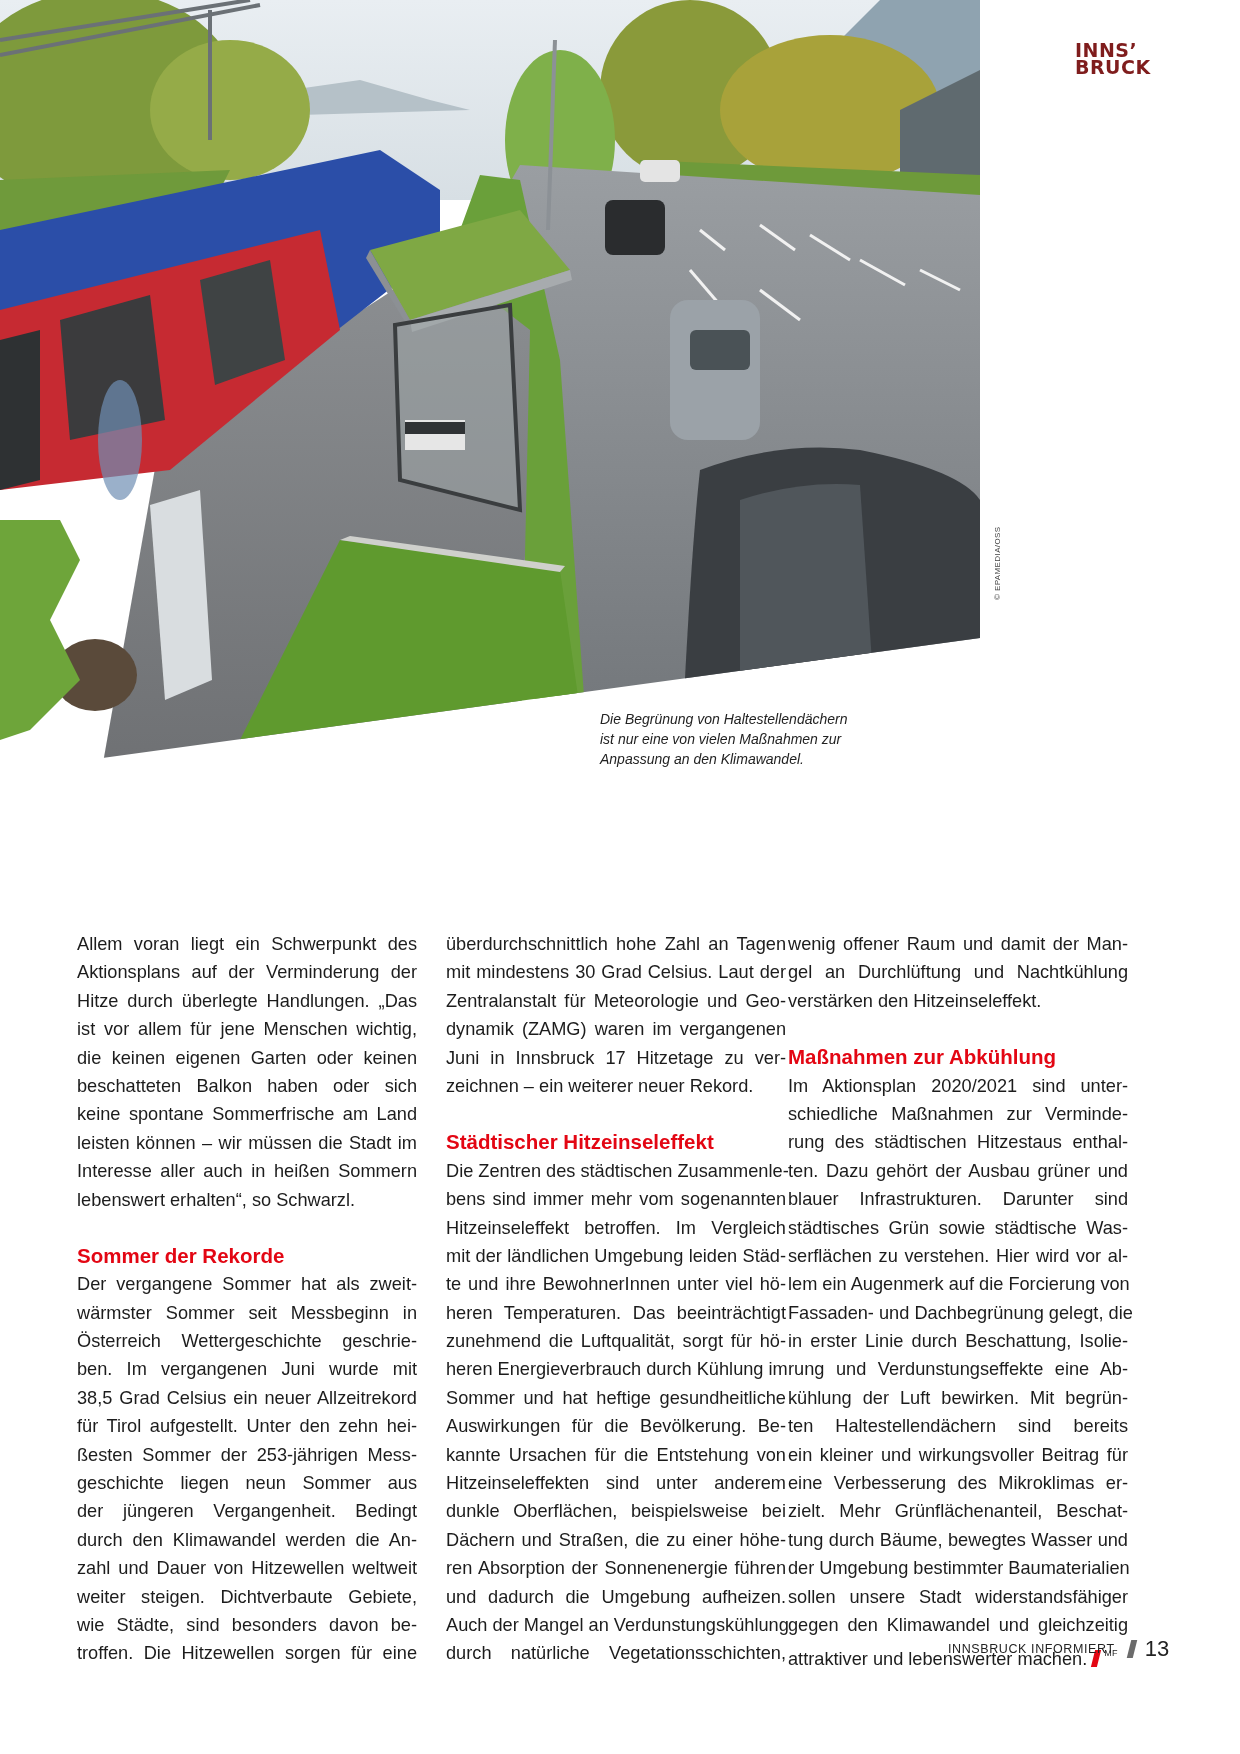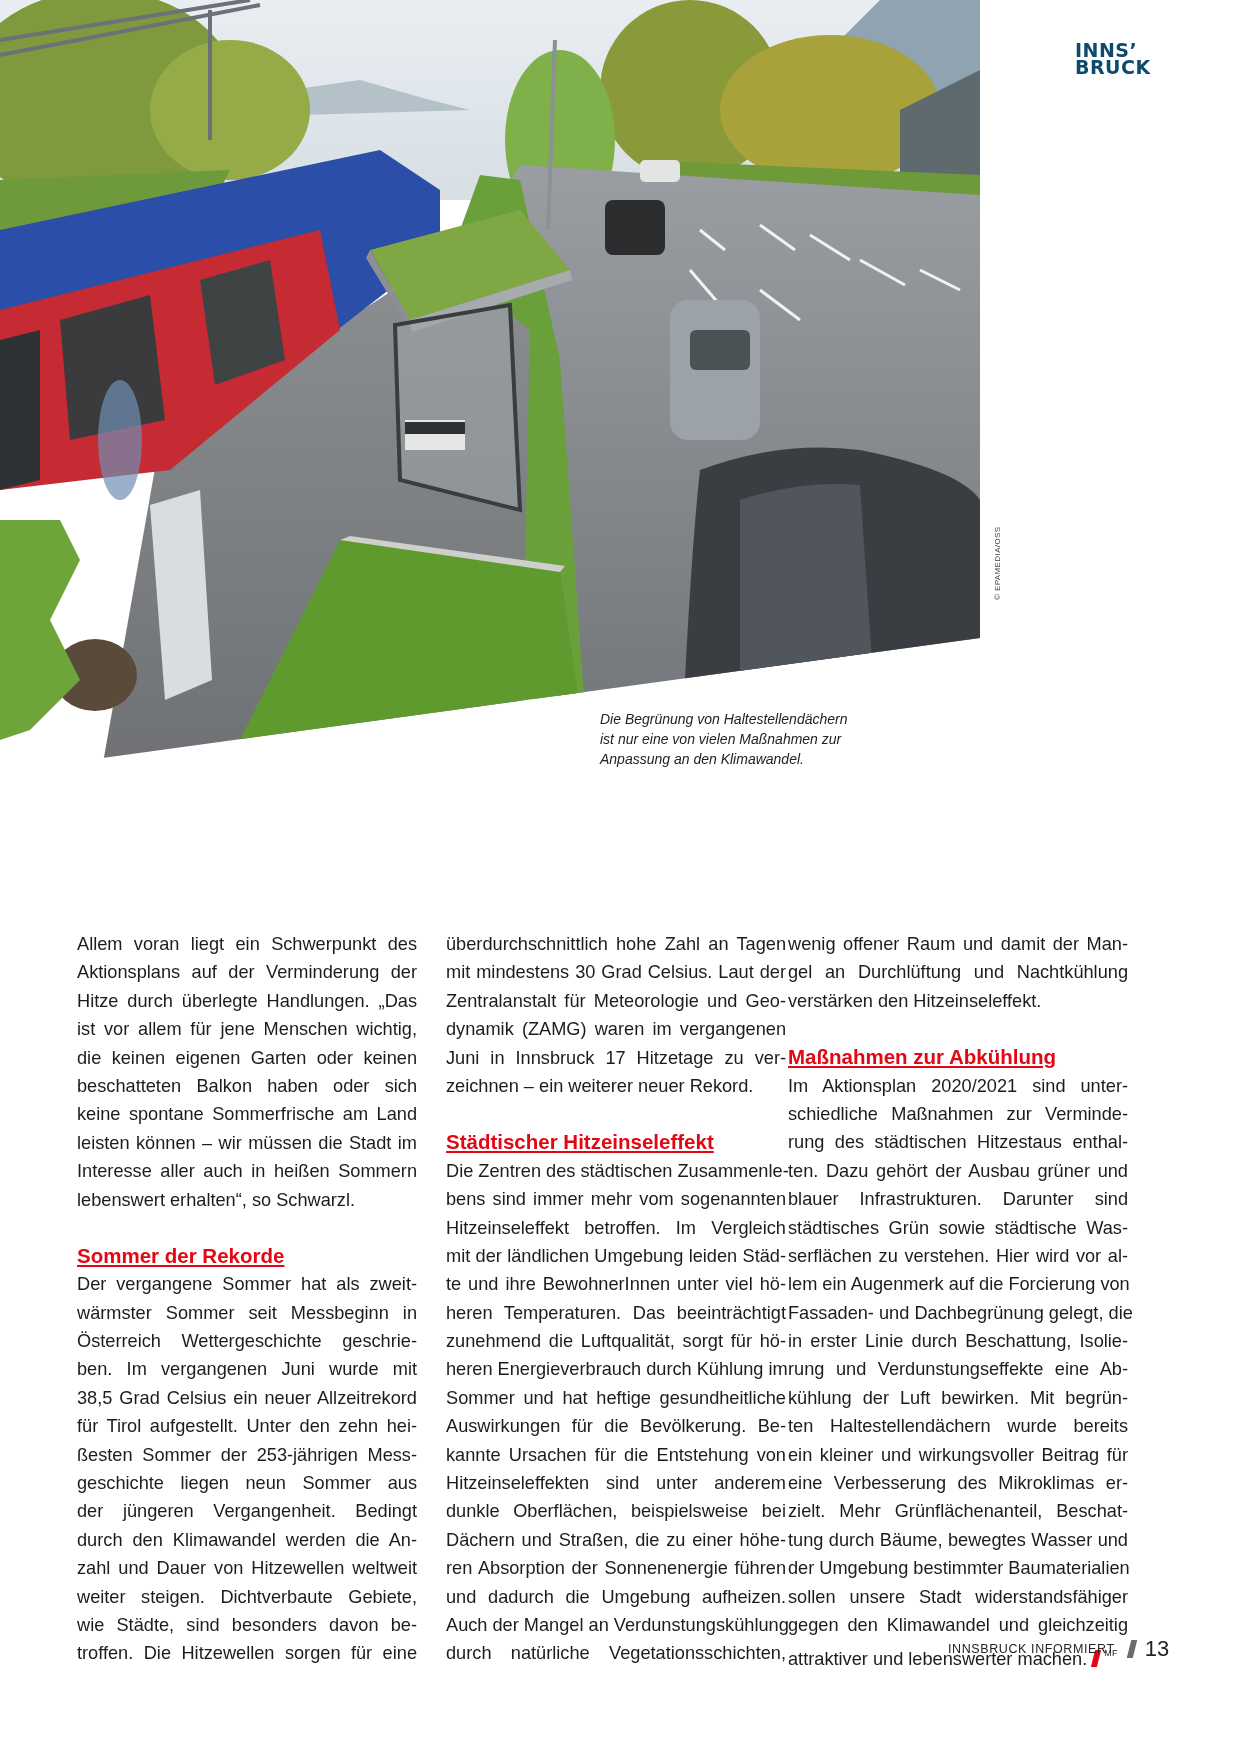--- a/index.html
+++ b/index.html
@@ -8,37 +8,37 @@
 
   
   .hero { position: absolute; left: 0; top: 0; width: 980px; height: 780px; }
   .hero svg { display: block; width: 980px; height: 780px; }
 
   .photo-credit { position: absolute; left: 993px; top: 600px; transform-origin: left top;
                   transform: rotate(-90deg); font-size: 8px; letter-spacing: 0.4px;
                   color: #444; white-space: nowrap; }
 
   .logo { position: absolute; left: 1075px; top: 42px; font-family: "DejaVu Sans", sans-serif;
-          font-weight: bold; font-size: 19px; line-height: 17px; letter-spacing: 0.5px; color: #0c4a6e; }
+          font-weight: bold; font-size: 19px; line-height: 17px; letter-spacing: 0.5px; color: #7f1d1d; }
   .logo span { display: block; }
 
   .caption { position: absolute; left: 600px; top: 709px; width: 300px;
              font-style: italic; font-size: 14px; line-height: 20px; color: #222; }
   .caption span { display: block; }
 
   
   .col { position: absolute; top: 930px; width: 340px; font-size: 18.2px;
          line-height: 28.4px; text-align: justify; color: #1c1c1c; }
   .col.c1 { left: 77px; }
   .col.c2 { left: 446px; }
   .col.c3 { left: 788px; }
   .col p { margin: 0; }
   .col .line { display: block; text-align: justify; text-align-last: justify; height: 28.4px; white-space: nowrap; }
   .col .line.last { text-align-last: left; }
-  .col h2 { margin: 28px 0 0 0; font-size: 20.5px; line-height: 28.4px; color: #e30613; font-weight: bold; text-decoration: underline; }
+  .col h2 { margin: 28px 0 0 0; font-size: 20.5px; line-height: 28.4px; color: #e30613; font-weight: bold; }
 
   .end-mark { display: inline-block; width: 6px; height: 17px; background: #e30613;
               transform: skewX(-14deg); margin-left: 6px; vertical-align: -2px; }
   .author { font-size: 9px; vertical-align: 9px; margin-left: 5px; letter-spacing: 0.3px; }
 
   
   .footer { position: absolute; left: 948px; top: 1636px; display: flex; align-items: center;
             font-size: 12.5px; letter-spacing: 0.6px; color: #222; }
   .footer .slash { display: inline-block; width: 6px; height: 18px; background: #6b6b6b;
                    transform: skewX(-14deg); margin: 0 10px 0 14px; }
@@ -232,21 +232,21 @@
       <span class="line">rung des städtischen Hitzestaus enthal-</span>
       <span class="line">ten. Dazu gehört der Ausbau grüner und</span>
       <span class="line">blauer Infrastrukturen. Darunter sind</span>
       <span class="line">städtisches Grün sowie städtische Was-</span>
       <span class="line">serflächen zu verstehen. Hier wird vor al-</span>
       <span class="line">lem ein Augenmerk auf die Forcierung von</span>
       <span class="line">Fassaden- und Dachbegrünung gelegt, die</span>
       <span class="line">in erster Linie durch Beschattung, Isolie-</span>
       <span class="line">rung und Verdunstungseffekte eine Ab-</span>
       <span class="line">kühlung der Luft bewirken. Mit begrün-</span>
-      <span class="line">ten Haltestellendächern wurde bereits</span>
+      <span class="line">ten Haltestellendächern sind bereits</span>
       <span class="line">ein kleiner und wirkungsvoller Beitrag für</span>
       <span class="line">eine Verbesserung des Mikroklimas er-</span>
       <span class="line">zielt. Mehr Grünflächenanteil, Beschat-</span>
       <span class="line">tung durch Bäume, bewegtes Wasser und</span>
       <span class="line">der Umgebung bestimmter Baumaterialien</span>
       <span class="line">sollen unsere Stadt widerstandsfähiger</span>
       <span class="line">gegen den Klimawandel und gleichzeitig</span>
       <span class="line last">attraktiver und lebenswerter machen.<span class="end-mark"></span><span class="author">MF</span></span>
     </p>
   </div>

